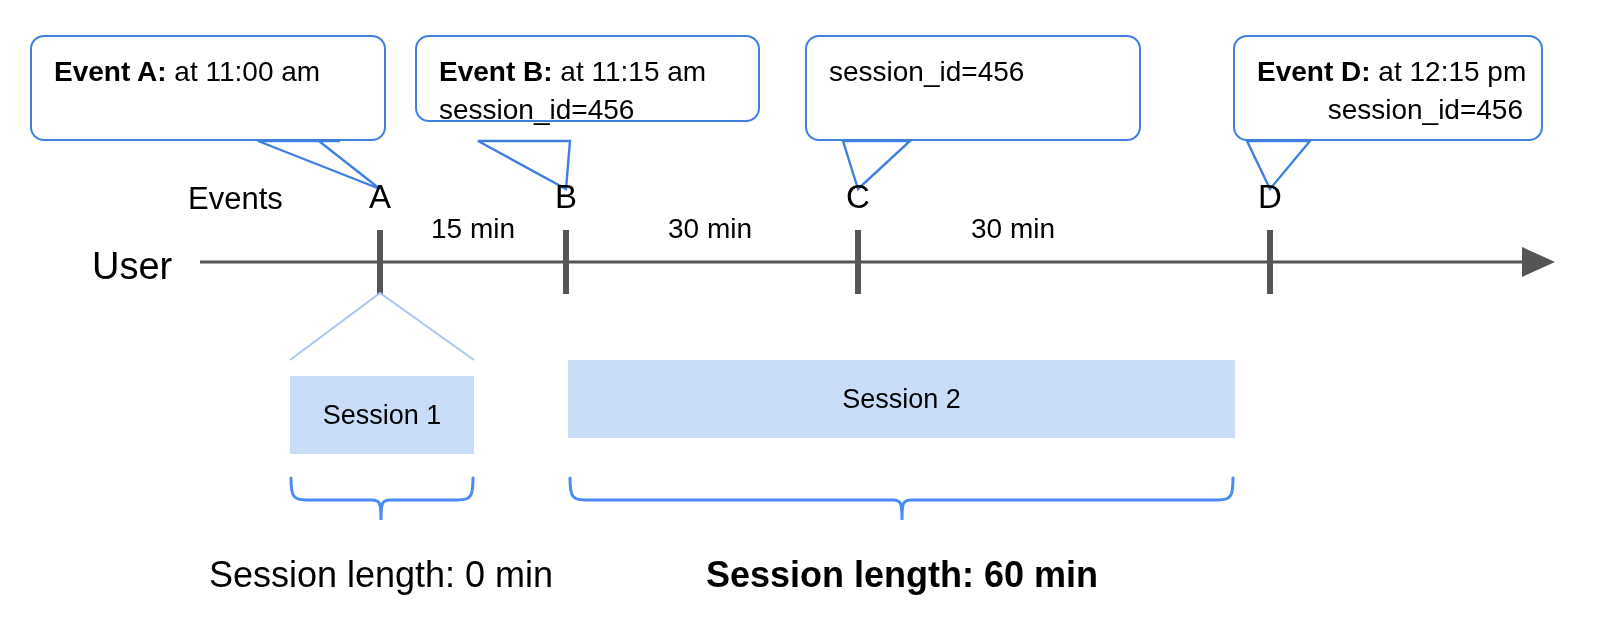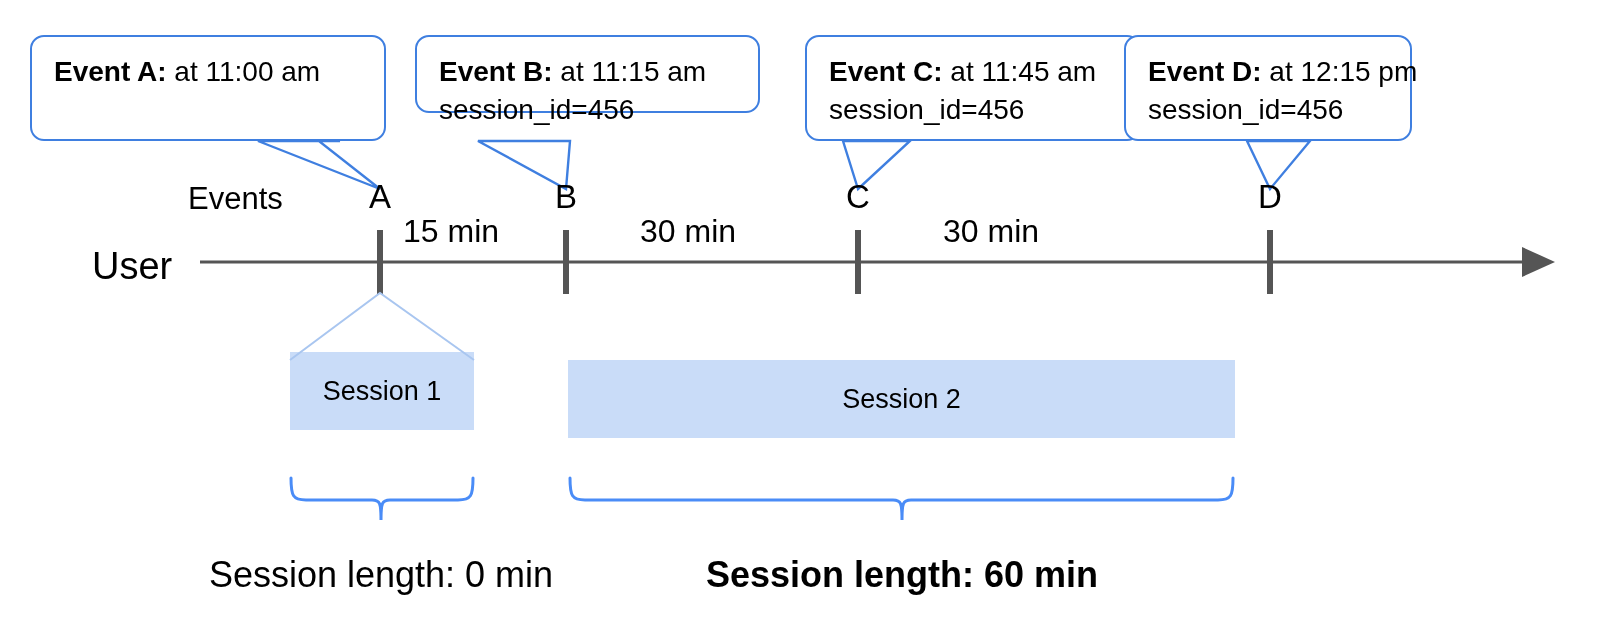--- a/index.html
+++ b/index.html
@@ -65,21 +65,22 @@
     top: 245px;
     text-align: center;
   }
   .evt-letter {
     font-size: 33px;
     text-align: center;
     width: 40px;
     top: 178px;
   }
   .gap-lbl {
-    font-size: 32px;
+    font-size: 28px;
+    text-align: center;
     top: 213px;
   }
   .sess-title {
     font-size: 27px;
     text-align: center;
     color: #000;
   }
   .sess-len {
     font-size: 36px;
     text-align: center;
@@ -98,36 +99,35 @@
 </style>
 </head>
 <body>
 
 <div id="stage">
 
   <div class="callout" style="left:30px; top:35px; width:356px; height:106px;">
     <div class="l1"><b>Event A:</b><span> at 11:00 am</span></div>
   </div>
 
-  <div class="callout" style="left:415px; top:35px; width:345px; height:78px;">
+  <div class="callout" style="left:415px; top:35px; width:345px; height:87px;">
     <div class="l1"><b>Event B:</b><span> at 11:15 am</span></div>
     <div class="l2">session_id=456</div>
   </div>
 
   <div class="callout" style="left:805px; top:35px; width:336px; height:106px;">
-    <div class="l1"><b>Event C:</b><span> at 11:45 am</span></div>
     <div class="l2">session_id=456</div>
   </div>
 
-  <div class="callout" style="left:1124px; top:35px; width:288px; height:106px;">
+  <div class="callout" style="left:1233px; top:35px; width:310px; height:106px;text-align:right;">
     <div class="l1"><b>Event D:</b><span> at 12:15 pm</span></div>
     <div class="l2">session_id=456</div>
   </div>
 
-  <div class="sessbar" style="left:290px; top:352px; width:184px; height:78px;">
+  <div class="sessbar" style="left:290px; top:376px; width:184px; height:78px;">
     <span class="sess-title">Session 1</span>
   </div>
   <div class="sessbar" style="left:568px; top:360px; width:667px; height:78px;">
     <span class="sess-title">Session 2</span>
   </div>
 
   <svg id="vec" viewBox="0 0 1614 642">
     <defs>
       <marker id="arrowEnd" markerWidth="11" markerHeight="10" refX="1" refY="5" orient="auto" markerUnits="strokeWidth">
         <path d="M0,0 L11,5 L0,10 z" fill="#555555"></path>

